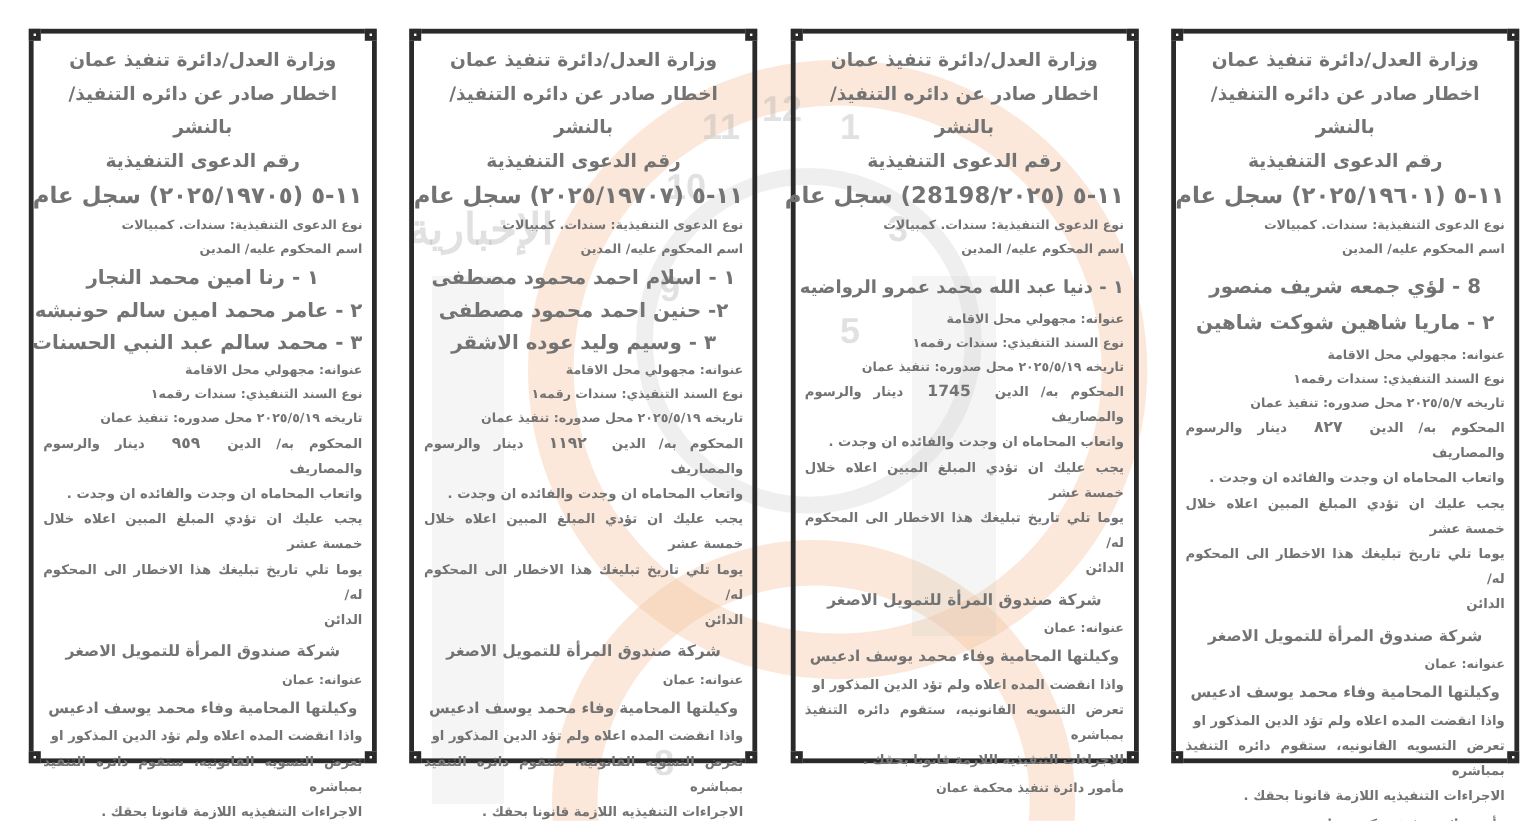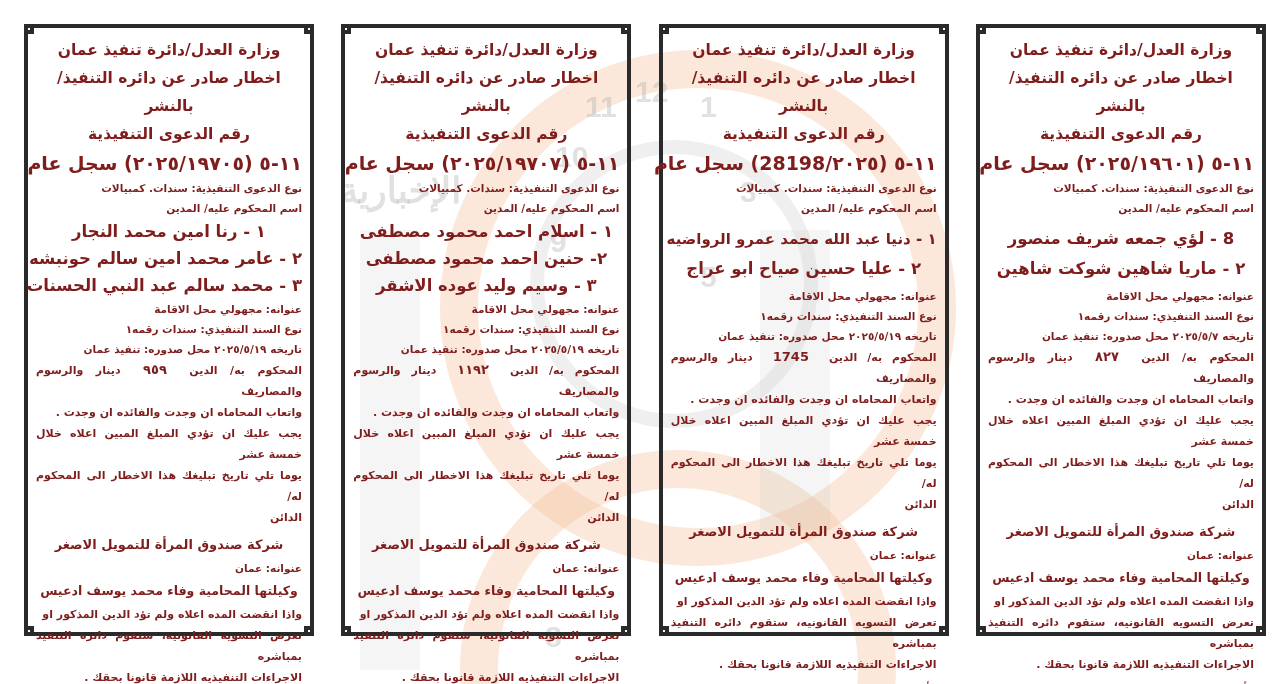--- a/index.html
+++ b/index.html
@@ -26,21 +26,21 @@
     display: flex; flex-direction: row-reverse; justify-content: space-between;
     z-index: 1;
   }
   .notice {
     position: relative; width: 290px; height: 612px;
     border: 4px solid #2a2a2a;
     background: transparent;
     direction: rtl; text-align: right;
     padding: 8px 8px 6px 8px;
     box-sizing: border-box;
-    color: #7f1d1d;
+    color: #737373;
   }
   .notice::before, .notice::after {
     content: ""; position: absolute; width: 10px; height: 10px; background: #fff;
     border: 4px solid #2a2a2a; box-sizing: border-box;
   }
   .notice::before { top: -4px; left: -4px; border-right-color: #2a2a2a; }
   .notice::after { top: -4px; right: -4px; }
   .corner-bl, .corner-br {
     position: absolute; bottom: -4px; width: 10px; height: 10px; background: #fff;
     border: 4px solid #2a2a2a; box-sizing: border-box;
@@ -138,21 +138,20 @@
     <span class="corner-bl"></span>
       <span class="corner-br"></span>
     <div class="hdr">وزارة العدل/دائرة تنفيذ عمان</div>
     <div class="hdr">اخطار صادر عن دائره التنفيذ/ بالنشر</div>
     <div class="hdr">رقم الدعوى التنفيذية</div>
     <div class="case-no">١١-٥ (٢٠٢٥/28198) سجل عام</div>
     <div class="small">نوع الدعوى التنفيذية: سندات. كمبيالات</div>
     <div class="small">اسم المحكوم عليه/ المدين</div>
     <div class="debtors">
       <div class="debtor" style="font-size:15px;">١ - دنيا عبد الله محمد عمرو الرواضيه</div>
-      <div class="debtor">٢ - عليا حسين صياح ابو عراج</div>
     </div>
     <div class="small">عنوانه: مجهولي محل الاقامة</div>
     <div class="small">نوع السند التنفيذي: سندات رقمه١</div>
     <div class="small">تاريخه ٢٠٢٥/٥/١٩ محل صدوره: تنفيذ عمان</div>
     <div class="body-line">
       <span>المحكوم به/ الدين</span>
       <span class="amount">1745</span>
       <span>دينار والرسوم والمصاريف</span>
     </div>
     <div class="body-line">واتعاب المحاماه ان وجدت والفائده ان وجدت .</div>

